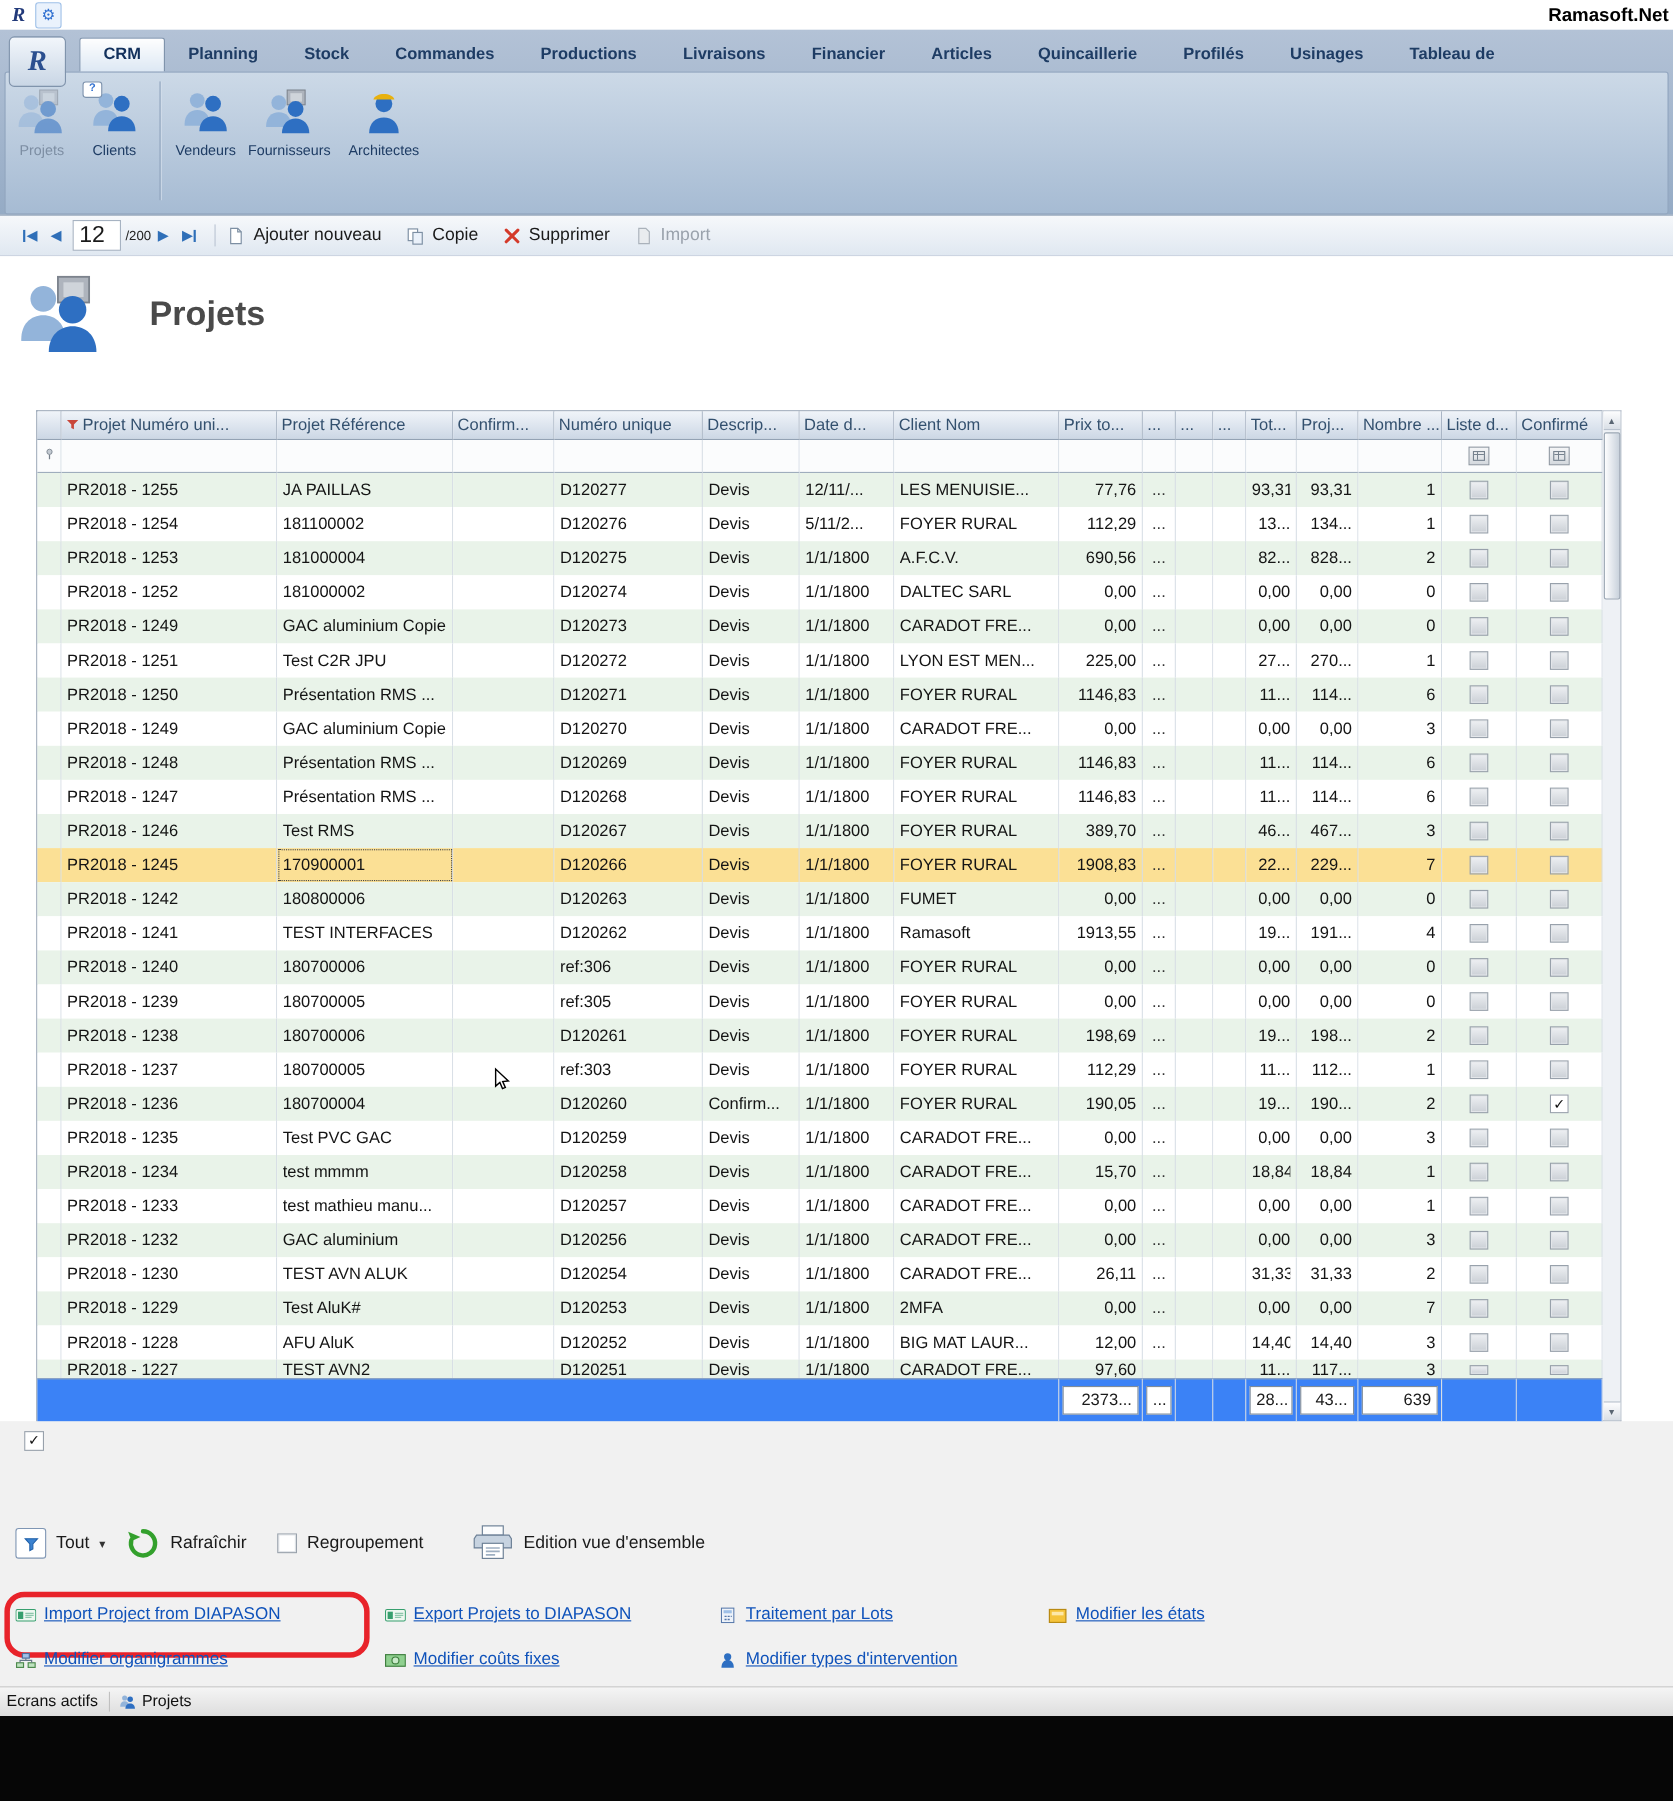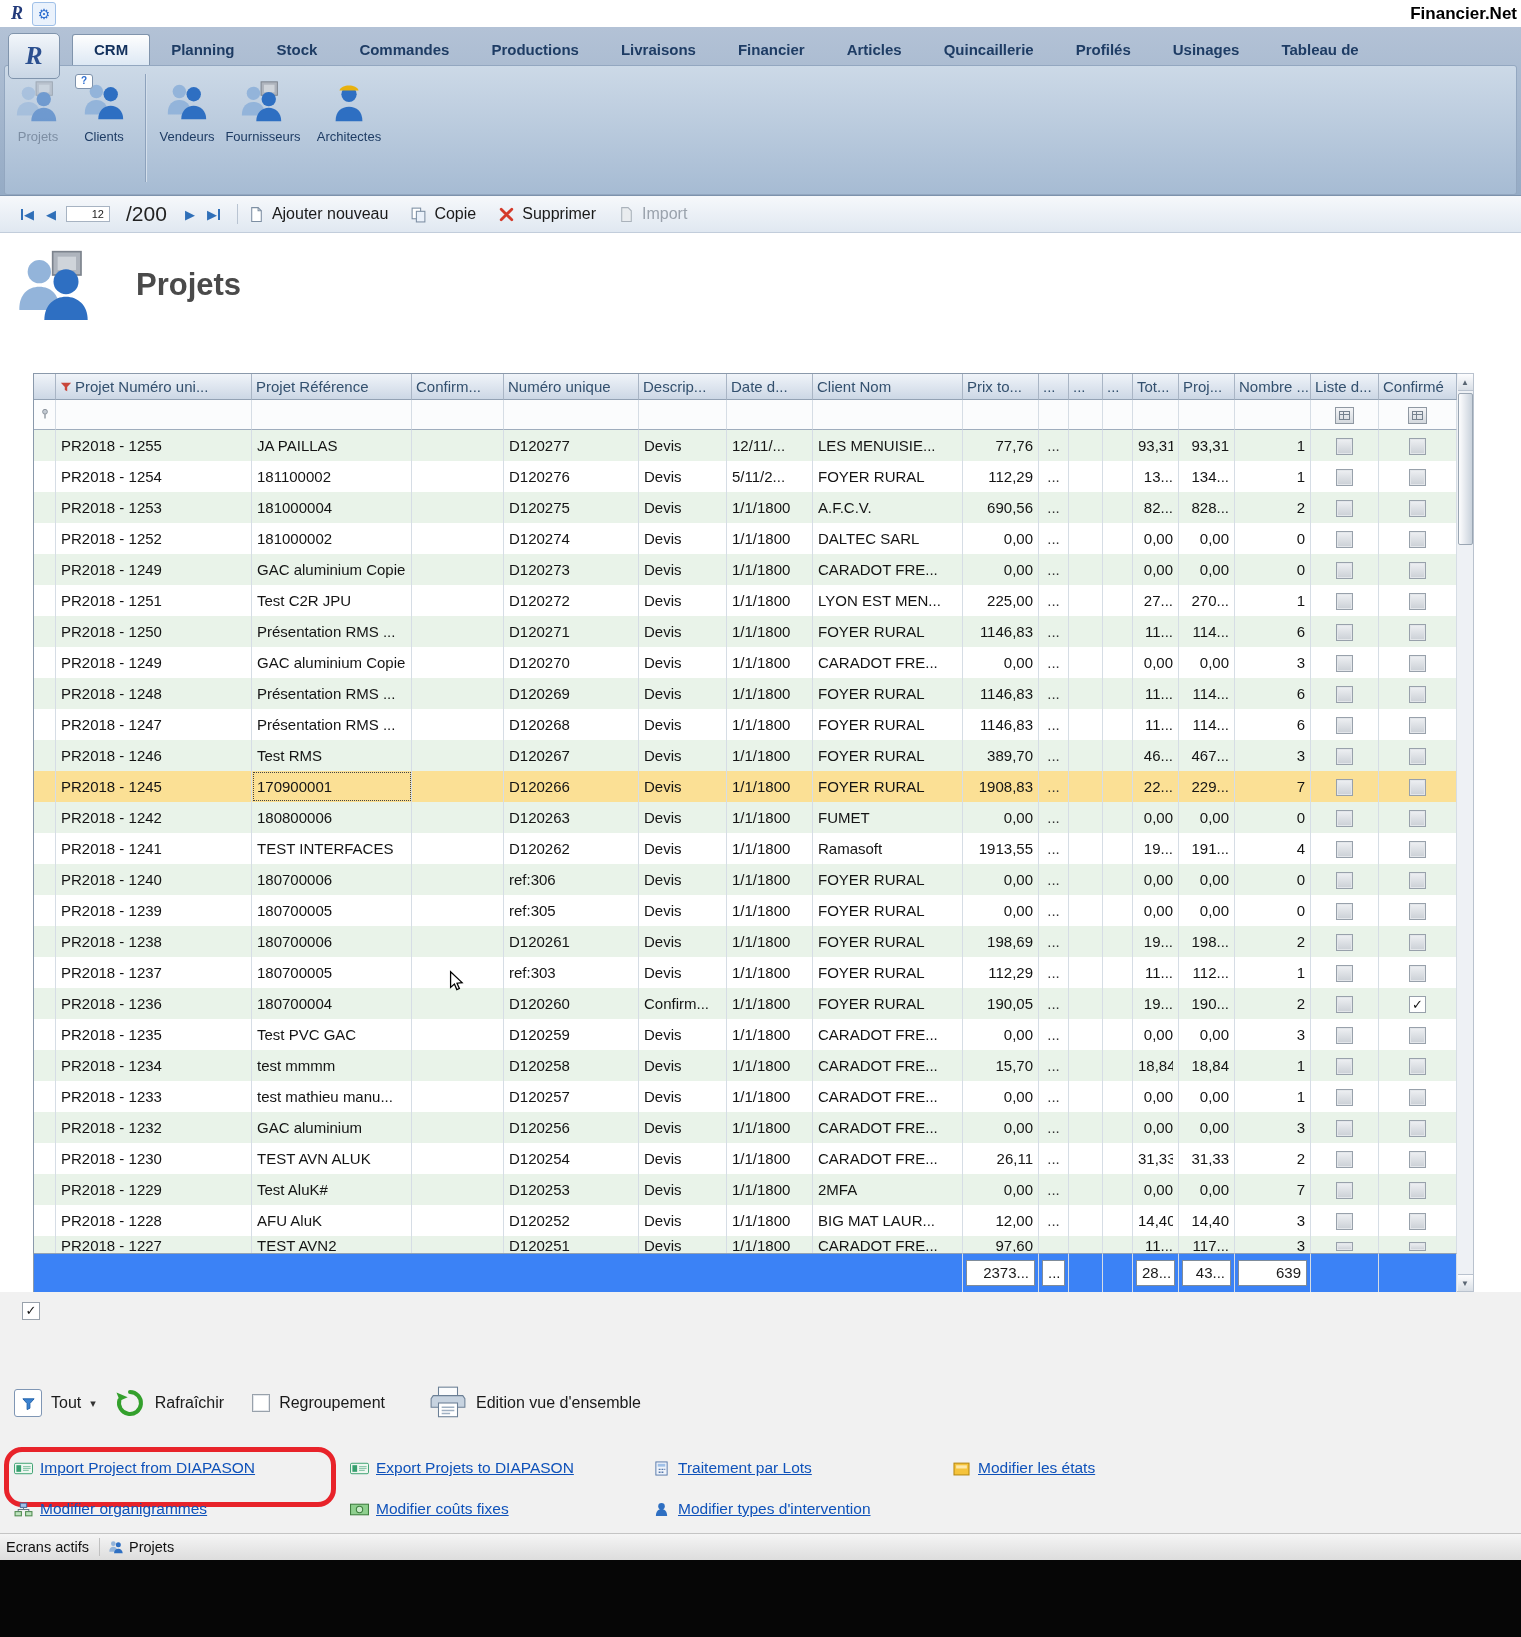--- a/index.html
+++ b/index.html
@@ -28,22 +28,22 @@
   .big-btn.grayed{color:#7d8ea3;}
   .big-btn.grayed svg.pic{opacity:.55;}
   .big-btn.wide{width:86px;}
   .rb-sep{width:1px;height:108px;background:#8da2bc;margin:2px 8px 0 8px;box-shadow:1px 0 0 #d4dfeb;}
   .qbubble{position:absolute;left:4px;top:2px;width:16px;height:13px;background:#fff;border:1px solid #7d92ac;border-radius:3px;
     font-size:10px;line-height:12px;color:#2f6fd0;font-weight:bold;}
   
   .navbar{height:36px;background:linear-gradient(#f6f8fb,#e0e8f1);border-bottom:1px solid #c2cddb;display:flex;align-items:center;padding-left:14px;font-size:16px;}
   .nav-arrow{color:#2f6fb8;font-size:13px;margin:0 6px;display:inline-flex;align-items:center;cursor:default;}
   .nav-arrow .bar{display:inline-block;width:2px;height:11px;background:#2f6fb8;margin:0 1px;}
-  .rec-num{min-width:32px;background:#fff;border:1px solid #a7b3c2;text-align:right;padding:1px 5px;font-size:11px;margin:0 4px;}
-  .rec-total{font-size:21px;color:#222;margin:0 12px;}
+  .rec-num{min-width:32px;background:#fff;border:1px solid #a7b3c2;text-align:left;padding:1px 5px;font-size:21px;margin:0 4px;}
+  .rec-total{font-size:12px;color:#222;margin:0 0;}
   .vsep{width:1px;height:20px;background:#b9c4d2;margin:0 10px;display:inline-block;}
   .nav-act{display:inline-flex;align-items:center;gap:7px;font-size:16px;color:#1a1a1a;margin-right:22px;}
   .nav-act.disabled{color:#9aa2ac;}
   .ic16{width:17px;height:17px;}
   
   .pagehead{height:132px;background:#fff;position:relative;}
   .ph-icon{position:absolute;left:16px;top:12px;width:80px;height:80px;}
   .ph-title{position:absolute;left:136px;top:34px;font-size:31px;font-weight:bold;color:#4a4a4a;}
   
   .grid-wrap{margin:8px 0 0 33px;width:1441px;display:flex;align-items:stretch;}
@@ -138,21 +138,21 @@
       <path d="M10 45c0-10 6-15 14-15s14 5 14 15z" fill="#2e6fc2"></path>
     </symbol>
   </defs>
 </svg>
 
 <div class="app">
 
   <div class="titlebar">
     <span class="tb-ico logo">R</span>
     <span class="tb-ico gear">⚙</span>
-    <span class="app-title">Financier.Net</span>
+    <span class="app-title">Ramasoft.Net</span>
   </div>
 
   <div class="ribbon">
     <div class="app-btn">
         <span class="app-r">R</span>
       </div>
     <div class="tabstrip">
       <div class="tab active">CRM</div>
       <div class="tab">Planning</div>
       <div class="tab">Stock</div>

